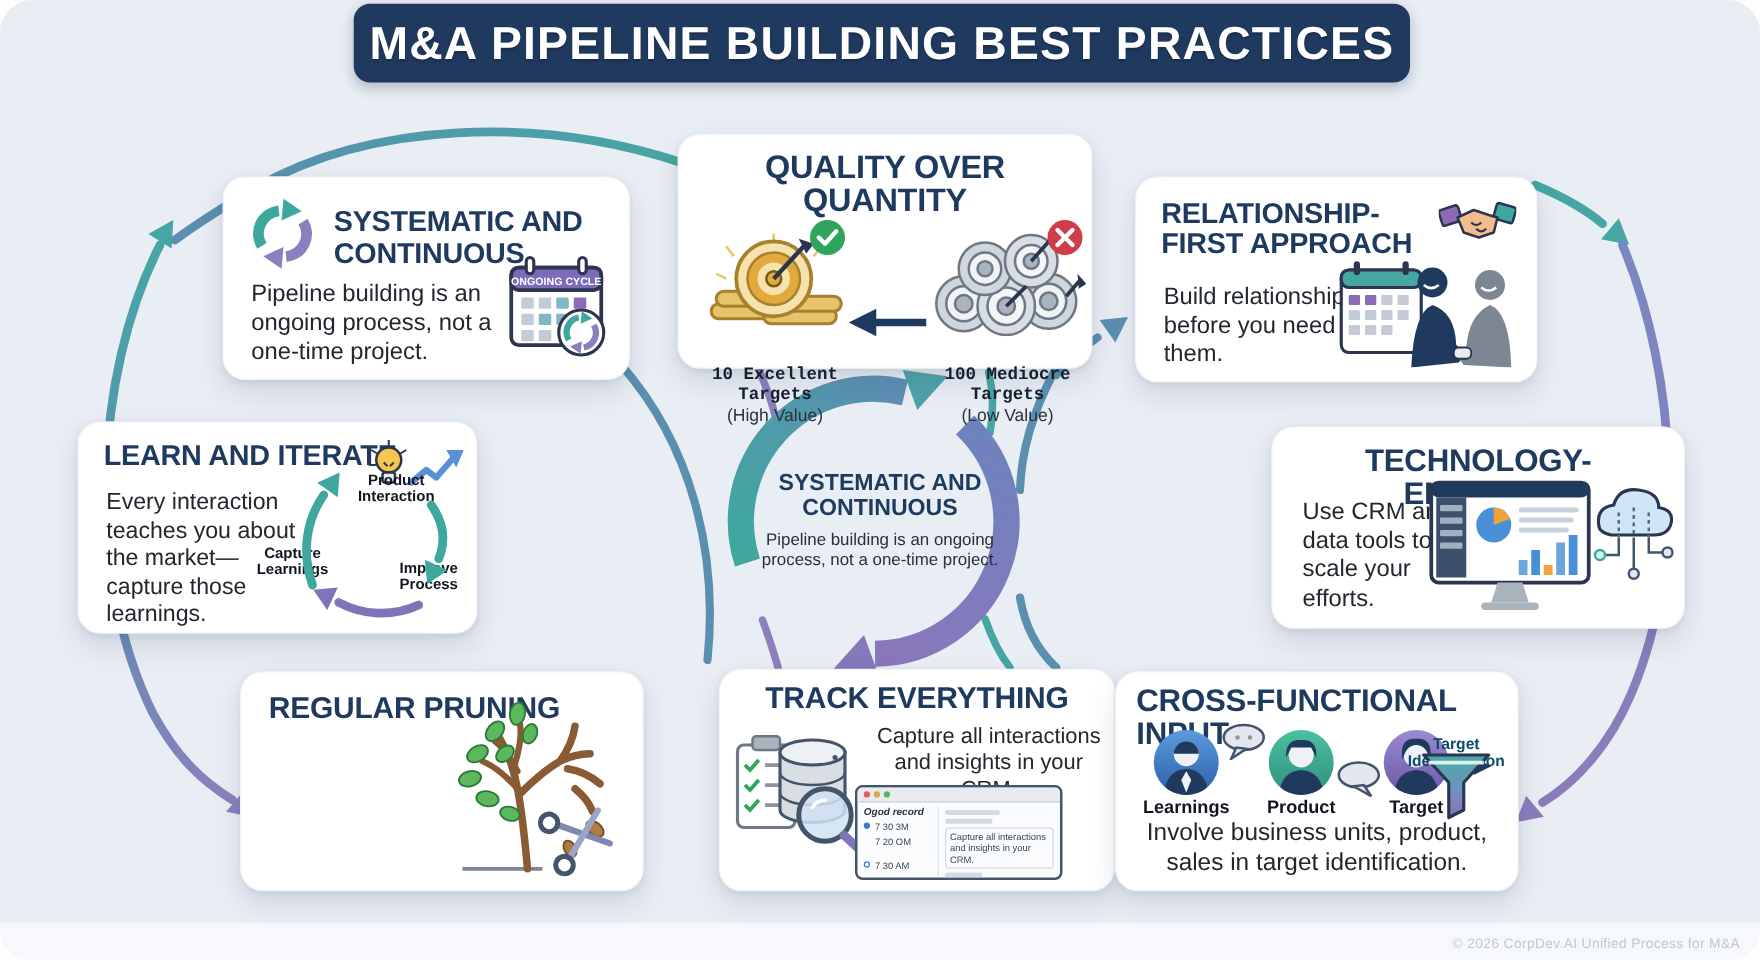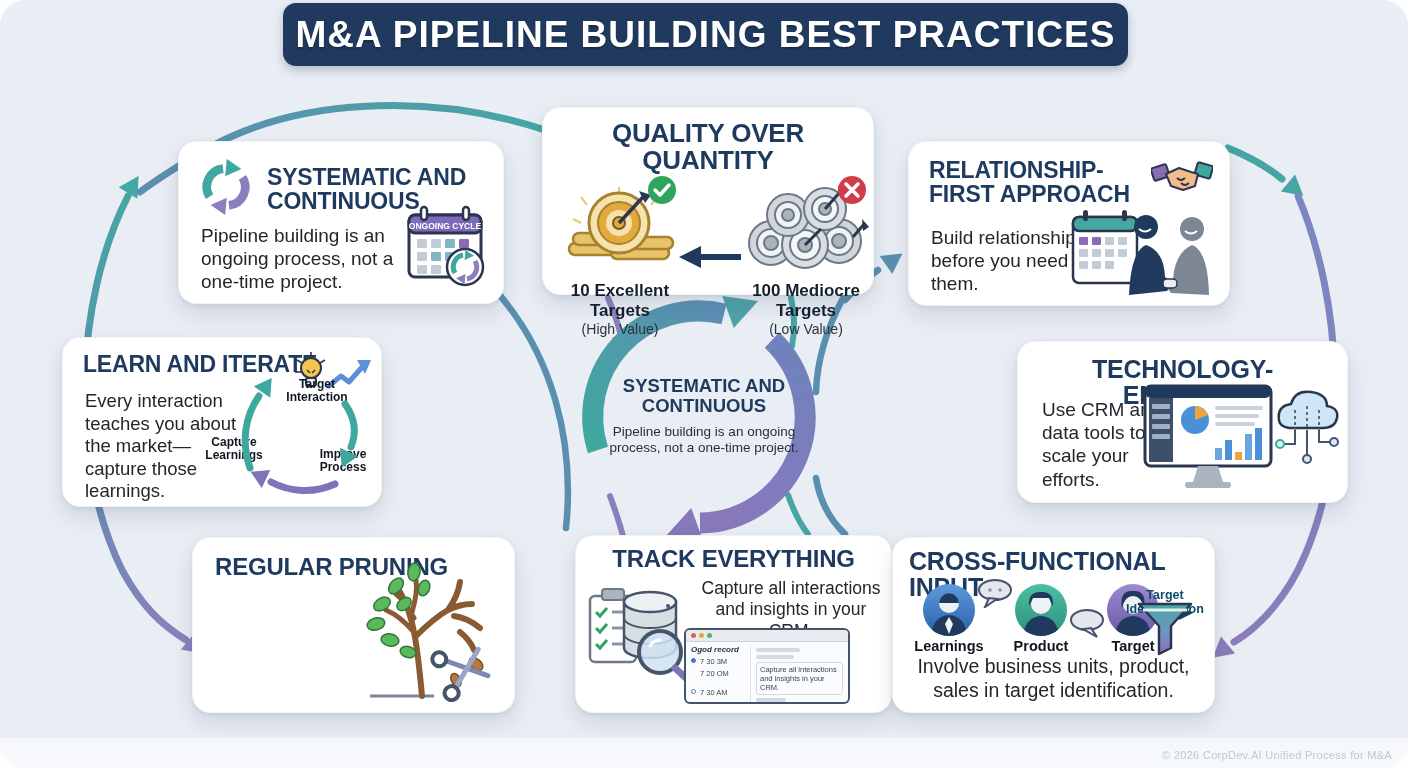--- a/index.html
+++ b/index.html
@@ -20,21 +20,21 @@
   .card.systematic{left:178px;top:141px;width:326px;height:163px;padding:16px 18px;}
   .sys-head{display:flex;align-items:center;gap:12px;}
   .sys-body{position:absolute;left:22px;top:82px;width:210px;}
   .sys-cal{position:absolute;right:14px;bottom:10px;}
   
   .card.quality{left:542px;top:107px;width:332px;height:188px;padding:12px 14px;text-align:center;}
   .quality .ctitle{font-size:26px;}
   .q-row{display:flex;align-items:center;justify-content:space-between;margin-top:6px;padding:0 4px;}
   .q-col{position:relative;width:128px;}
   .q-badge{position:absolute;top:-6px;right:2px;}
-  .q-label{font-size:17px;font-weight:700;color:#15202e;margin-top:8px;}
+  .q-label{font-size:14px;font-weight:700;color:#15202e;margin-top:18px;font-family:Liberation Mono, monospace;}
   .q-sub{font-size:14px;color:#2a323c;}
   
   .card.relationship{left:908px;top:141px;width:322px;height:165px;padding:16px 20px;}
   .rel-hand{position:absolute;right:16px;top:14px;}
   .rel-body{position:absolute;left:22px;top:84px;width:155px;}
   .rel-meet{position:absolute;right:10px;bottom:6px;}
   
   .card.learn{left:62px;top:337px;width:320px;height:170px;padding:14px 20px;}
   .learn-body{position:absolute;left:22px;top:52px;width:160px;font-size:18.5px;}
   .learn-cycle{position:absolute;right:6px;top:12px;width:180px;height:150px;}
@@ -343,21 +343,21 @@
               <line x1="32" y1="10" x2="27" y2="13"></line>
               <line x1="2" y1="22" x2="8" y2="22"></line>
             </g>
           <circle cx="18" cy="18" r="10" fill="#f4c64f" stroke="#2b3550" stroke-width="2"></circle>
           <rect x="13" y="28" width="10" height="8" rx="2" fill="#e8edf2" stroke="#2b3550" stroke-width="2"></rect>
           <path d="M 14 20 l3 3 M 22 20 l-3 3" stroke="#2b3550" stroke-width="1.5"></path>
           <polyline points="36,36 48,26 56,32 70,16" fill="none" stroke="#5b8fd9" stroke-width="5" stroke-linecap="round" stroke-linejoin="round"></polyline>
           <polygon points="64,10 78,10 72,24" fill="#5b8fd9"></polygon>
         </svg>
       </span>
-      <div class="cyc-label" style="left:84px;top:28px;width:76px">Target Interaction</div>
+      <div class="cyc-label" style="left:84px;top:28px;width:76px">Product Interaction</div>
       <div class="cyc-label" style="left:116px;top:98px;width:64px">Improve Process</div>
       <div class="cyc-label" style="left:8px;top:86px;width:62px">Capture Learnings</div>
       <svg width="180" height="150" viewBox="0 0 180 150" style="position:absolute;left:0;top:0">
         <path d="M 55 118 C 46 92, 50 66, 64 46" fill="none" stroke="#3fa89e" stroke-width="7" stroke-linecap="round"></path>
         <polygon points="0,-10 17,0 0,10" transform="translate(67,42) rotate(-55)" fill="#3fa89e"></polygon>
         <path d="M 150 54 C 160 68, 162 82, 156 97" fill="none" stroke="#3fa89e" stroke-width="7" stroke-linecap="round"></path>
         <polygon points="0,-10 17,0 0,10" transform="translate(154,102) rotate(115)" fill="#3fa89e"></polygon>
         <path d="M 140 134 C 118 144, 95 142, 76 132" fill="none" stroke="#7d75b8" stroke-width="7" stroke-linecap="round"></path>
         <polygon points="0,-10 17,0 0,10" transform="translate(71,129) rotate(205)" fill="#7d75b8"></polygon>
       </svg>

